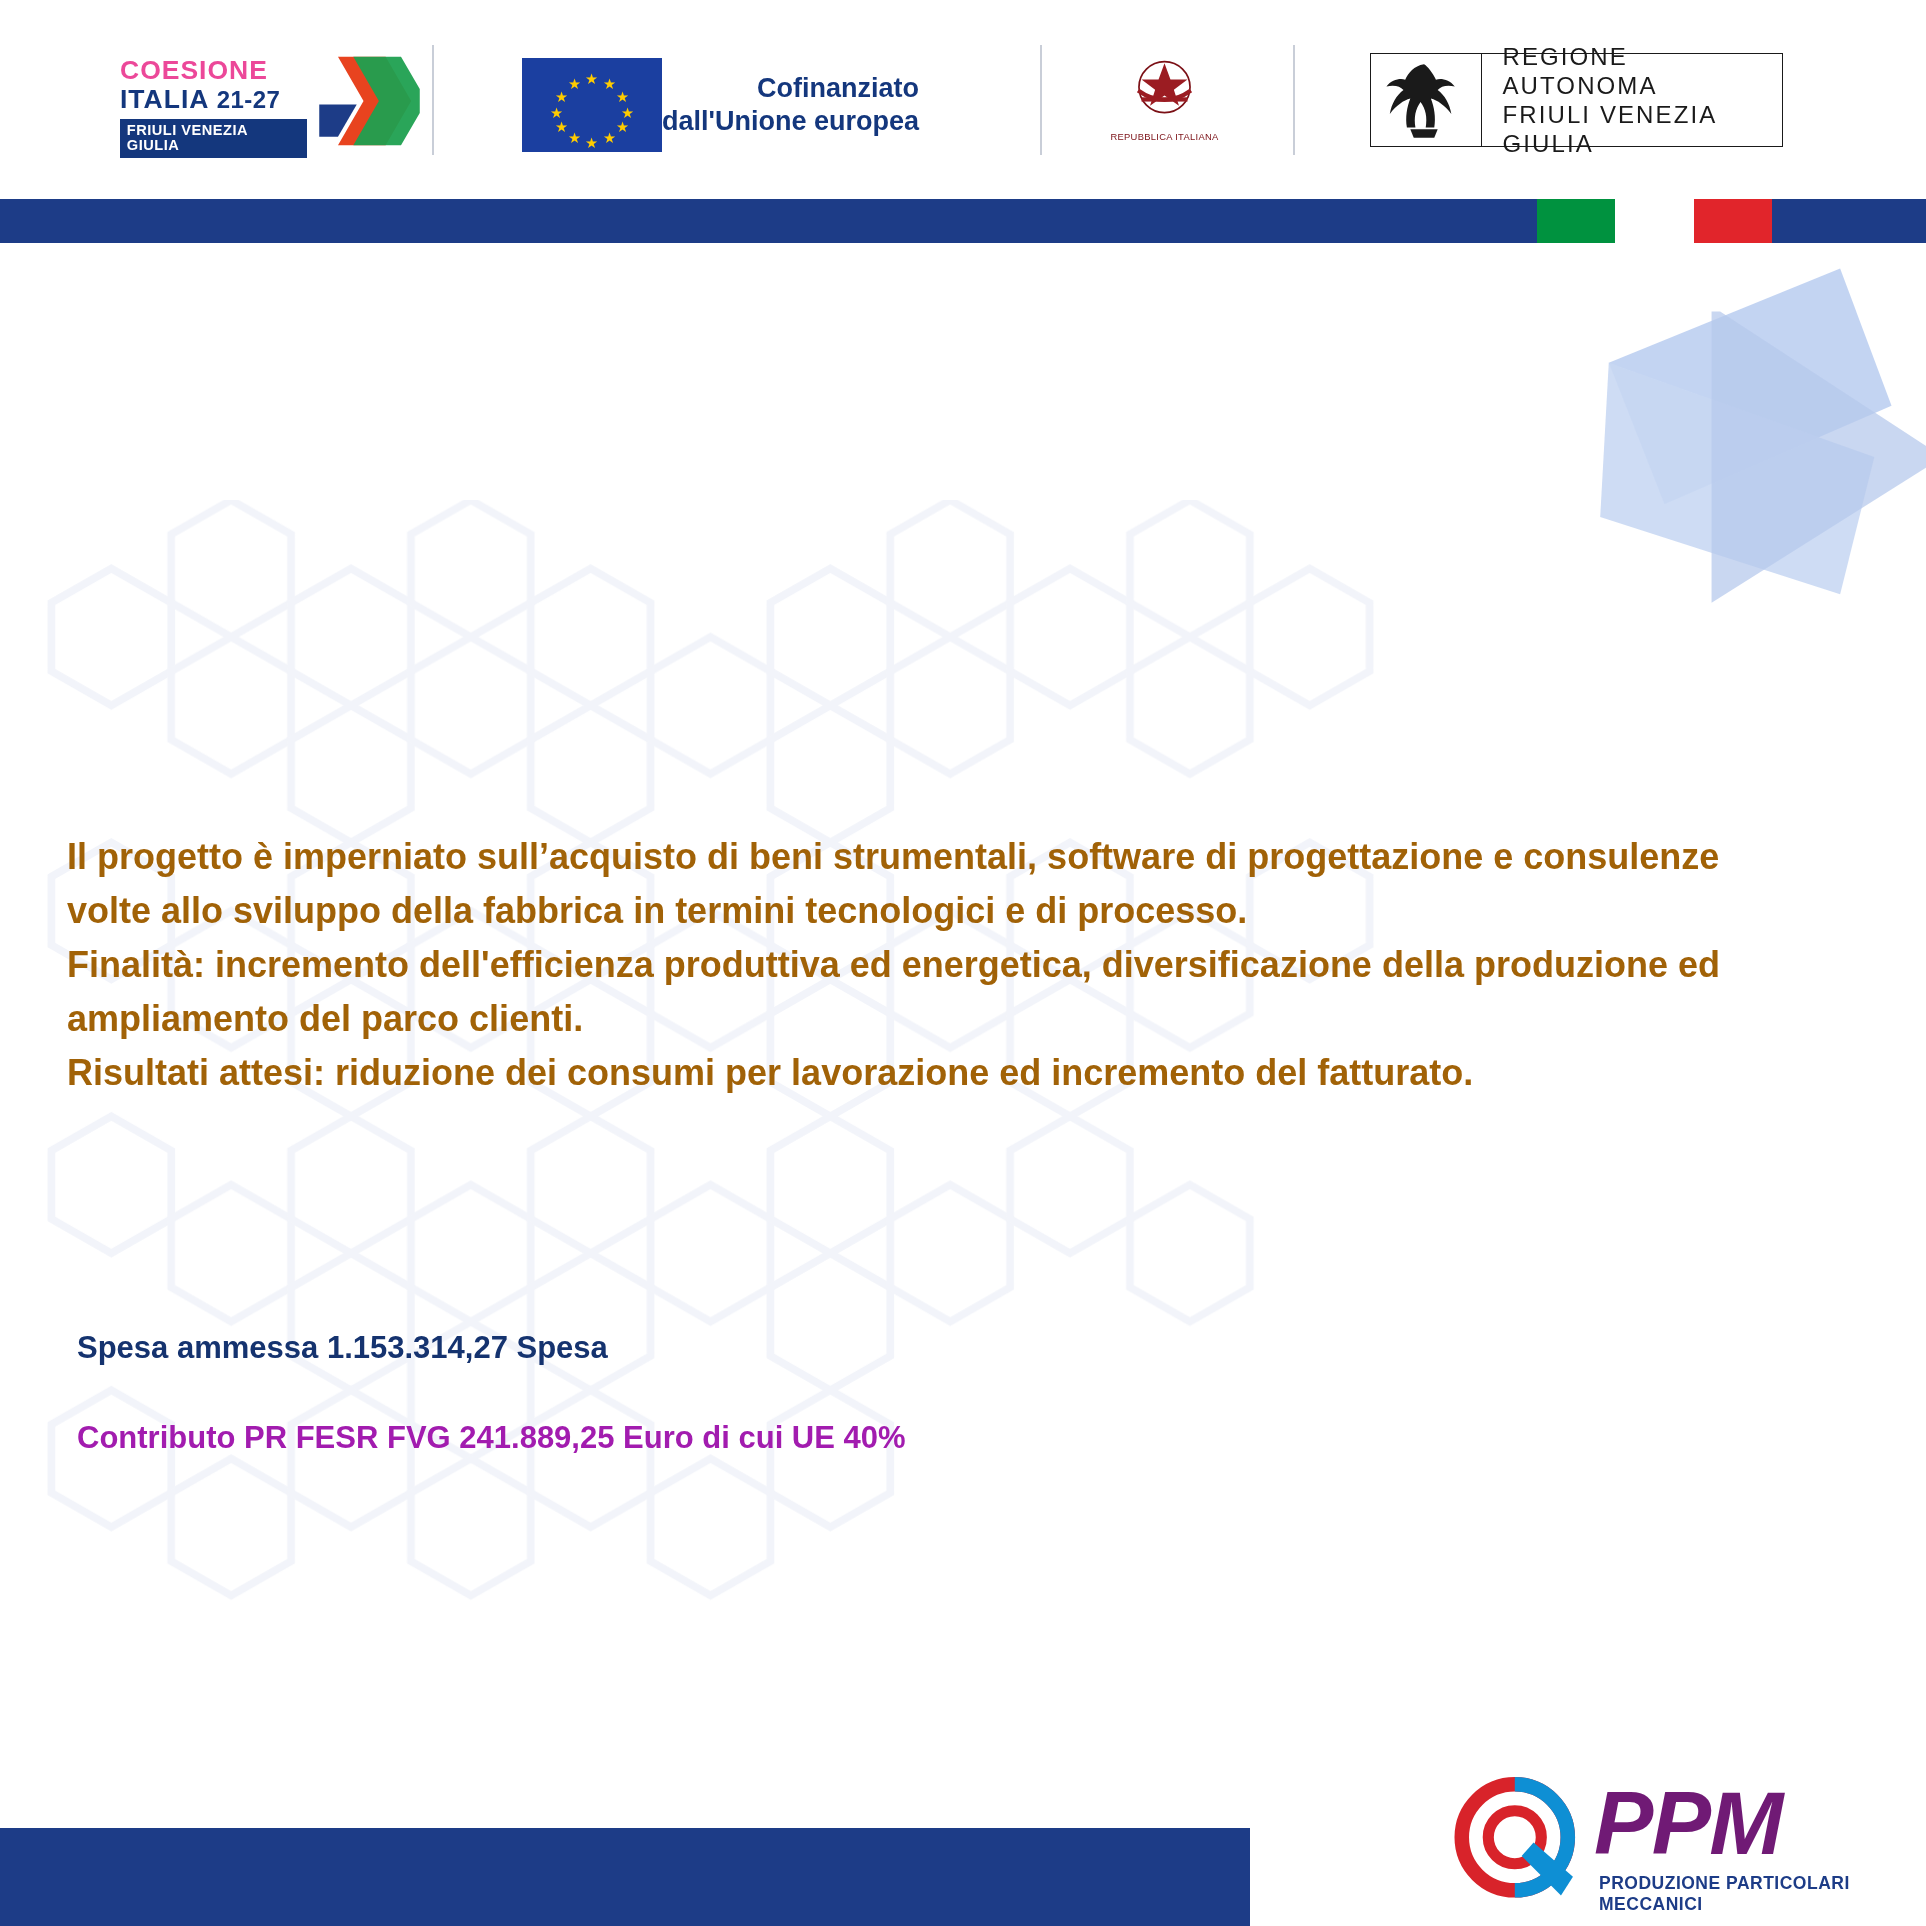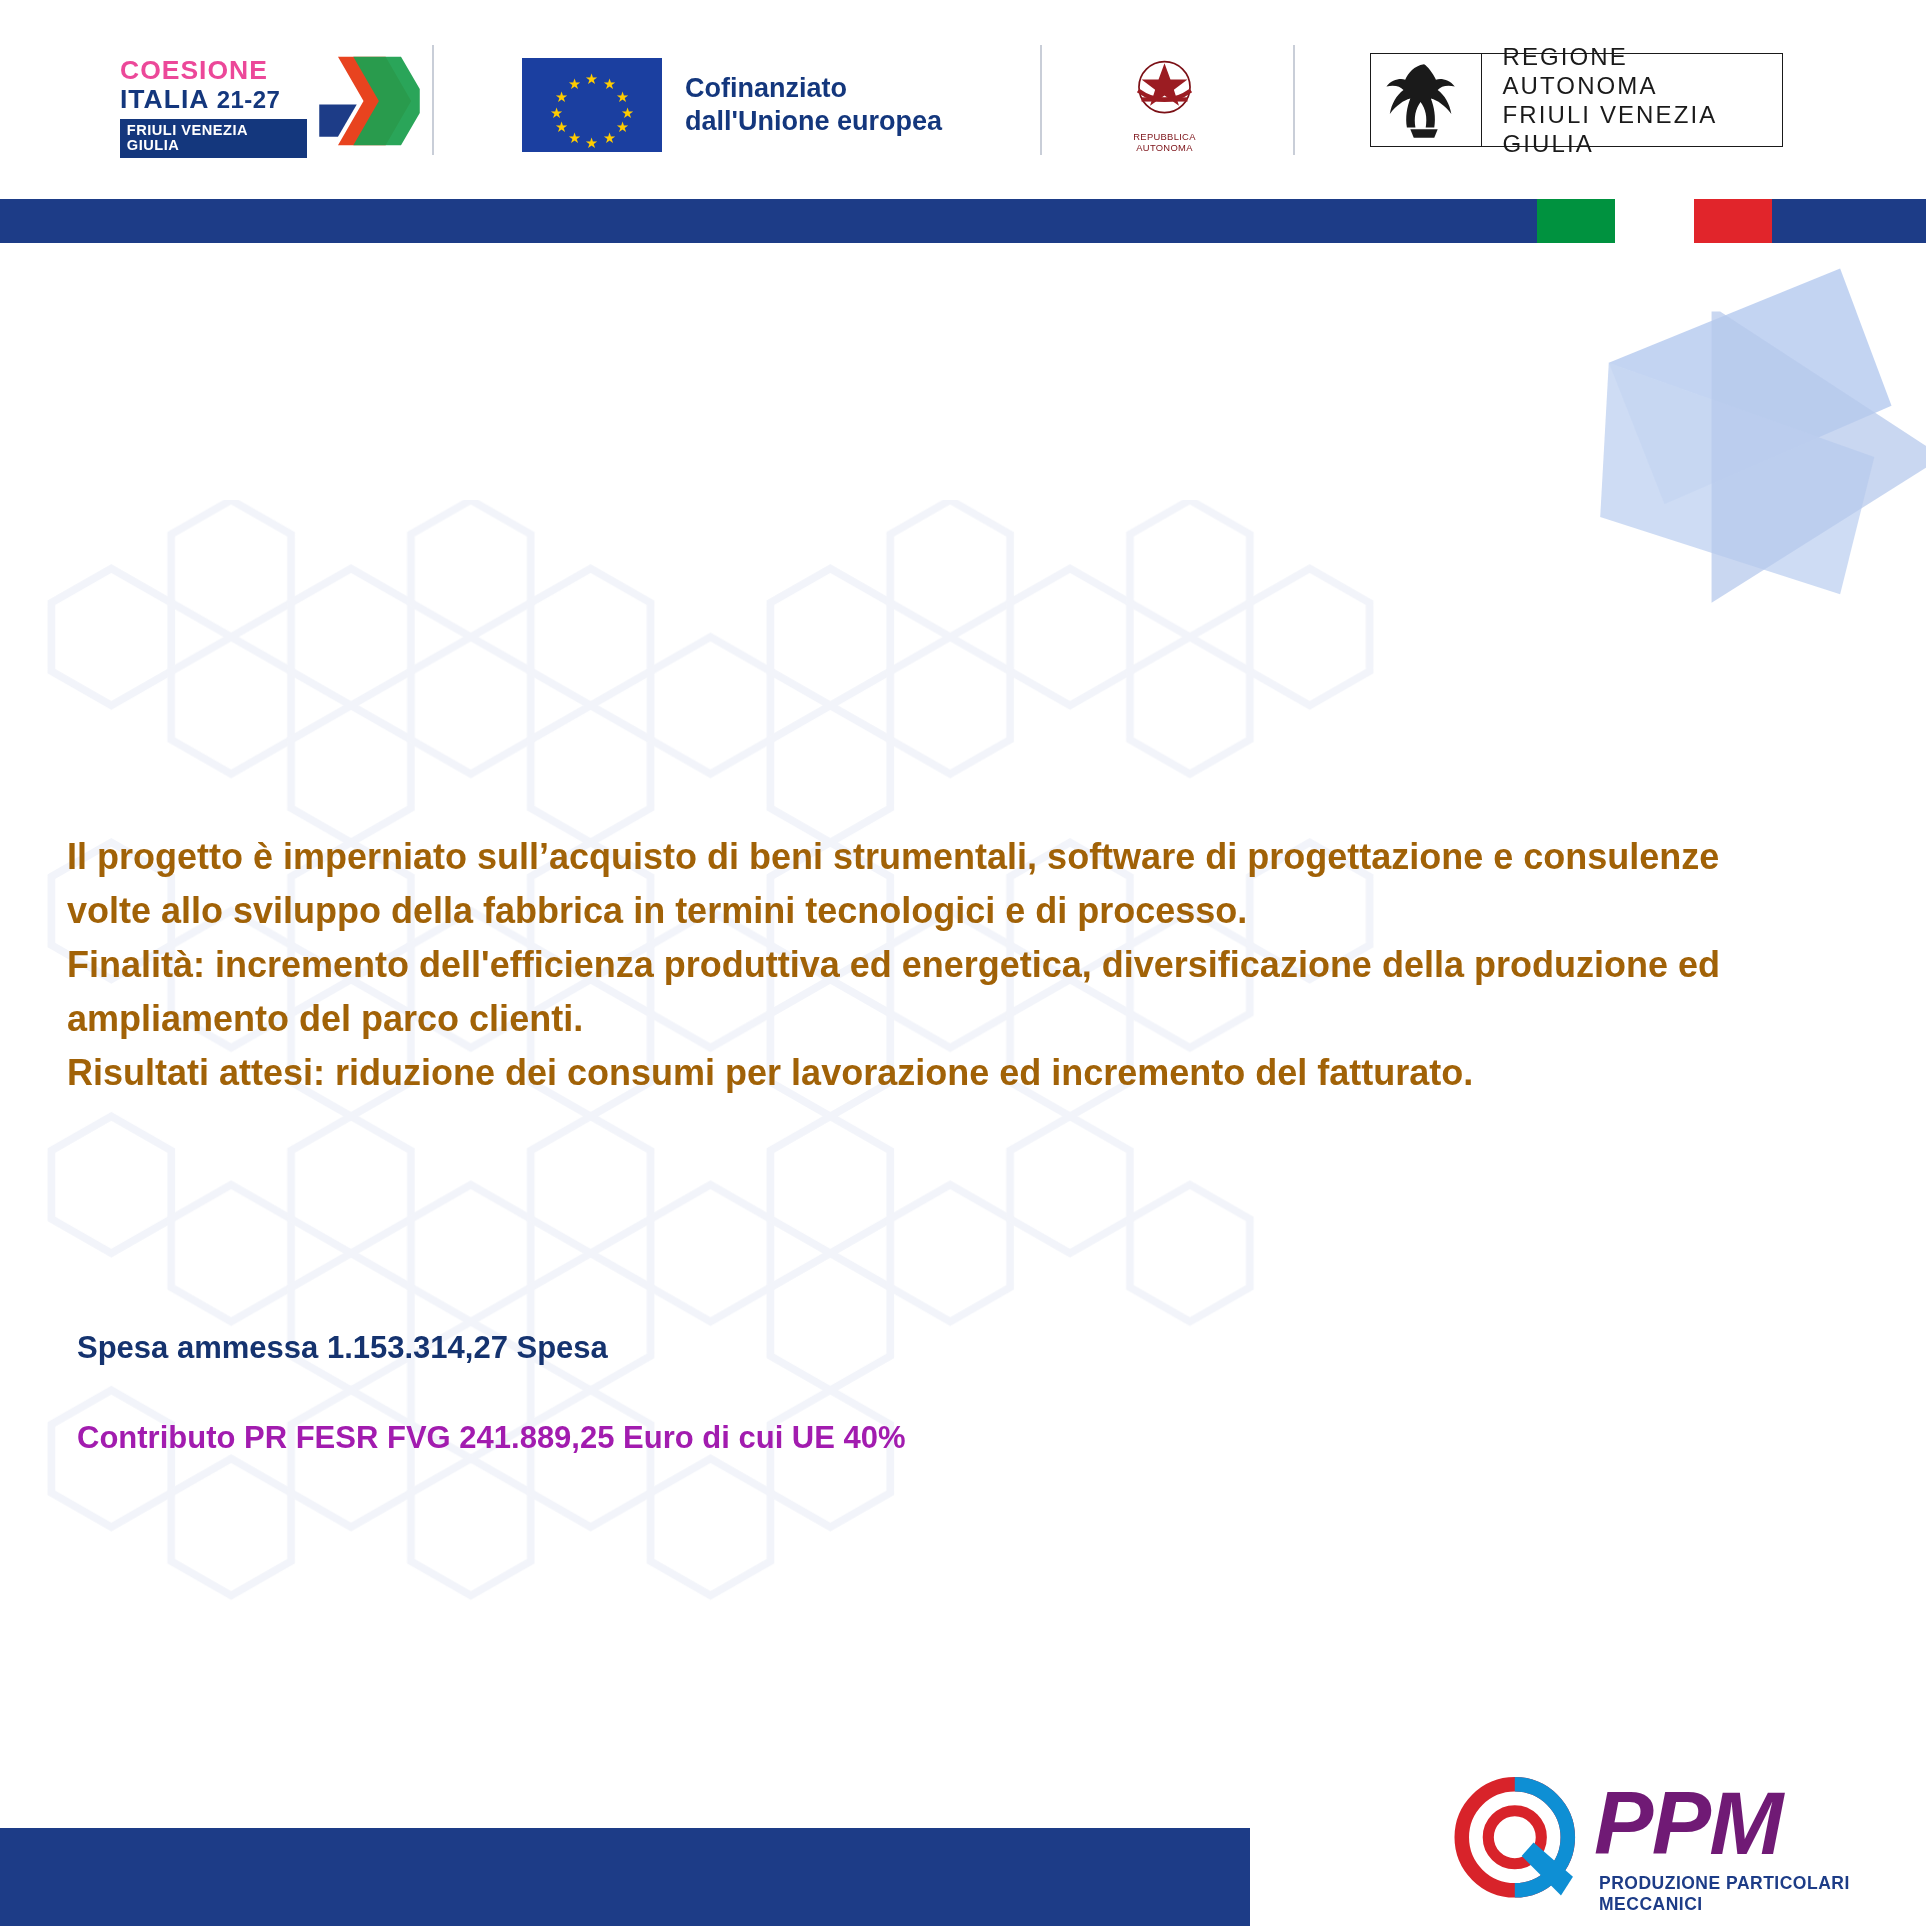--- a/index.html
+++ b/index.html
@@ -99,25 +99,25 @@
     position: relative;
     flex: none;
   }
   .eu-star {
     position: absolute;
     color: #ffcc00;
     font-size: 14.6px;
     line-height: 14.6px;
   }
   .eu-text {
-    margin-left: 23px;
     color: #14377d;
     font-size: 27px;
     font-weight: bold;
     line-height: 33px;
+    text-align: right;
   }
 
   
   .rep-block {
     position: absolute;
     left: 1109px;
     top: 51px;
     width: 111px;
     text-align: center;
   }
@@ -347,21 +347,21 @@
 
   <div class="rep-block">
     <div class="rep-emblem">
       <svg width="63" height="79" viewBox="0 0 74 92">
         <circle cx="37" cy="42" r="30" fill="#ffffff" stroke="#7b1016" stroke-width="2"></circle>
         <path d="M37 14 L44 33 L64 33 L48 45 L54 64 L37 52 L20 64 L26 45 L10 33 L30 33 Z" fill="#9b1c22"></path>
         <path d="M6 46 q31 22 62 0" stroke="#9b1c22" stroke-width="5" fill="none"></path>
         <rect x="10" y="54" width="54" height="5" fill="#9b1c22"></rect>
       </svg>
     </div>
-    <div class="rep-caption">REPUBBLICA AUTONOMA</div>
+    <div class="rep-caption">REPUBBLICA ITALIANA</div>
   </div>
 
   <div class="divider" style="left:1293px;"></div>
 
   <div class="rafvg">
     <div class="rafvg-eagle">
       <svg width="106" height="89" viewBox="0 0 124 104">
         <path d="M62 12 C50 14 44 22 40 30 C34 28 24 30 18 38 C28 36 34 38 38 42 C30 48 24 58 22 70 C30 60 38 54 46 52 C42 62 40 74 42 86 L52 86 C50 74 52 64 58 56 C64 64 66 74 64 86 L74 86 C76 74 74 62 70 52 C78 54 86 60 94 70 C92 58 86 48 78 42 C82 38 88 36 98 38 C92 30 82 28 76 30 C72 22 66 14 62 12 Z" fill="#1a1a1a"></path>
         <path d="M46 88 L78 88 L74 98 L50 98 Z" fill="#1a1a1a"></path>
       </svg>

